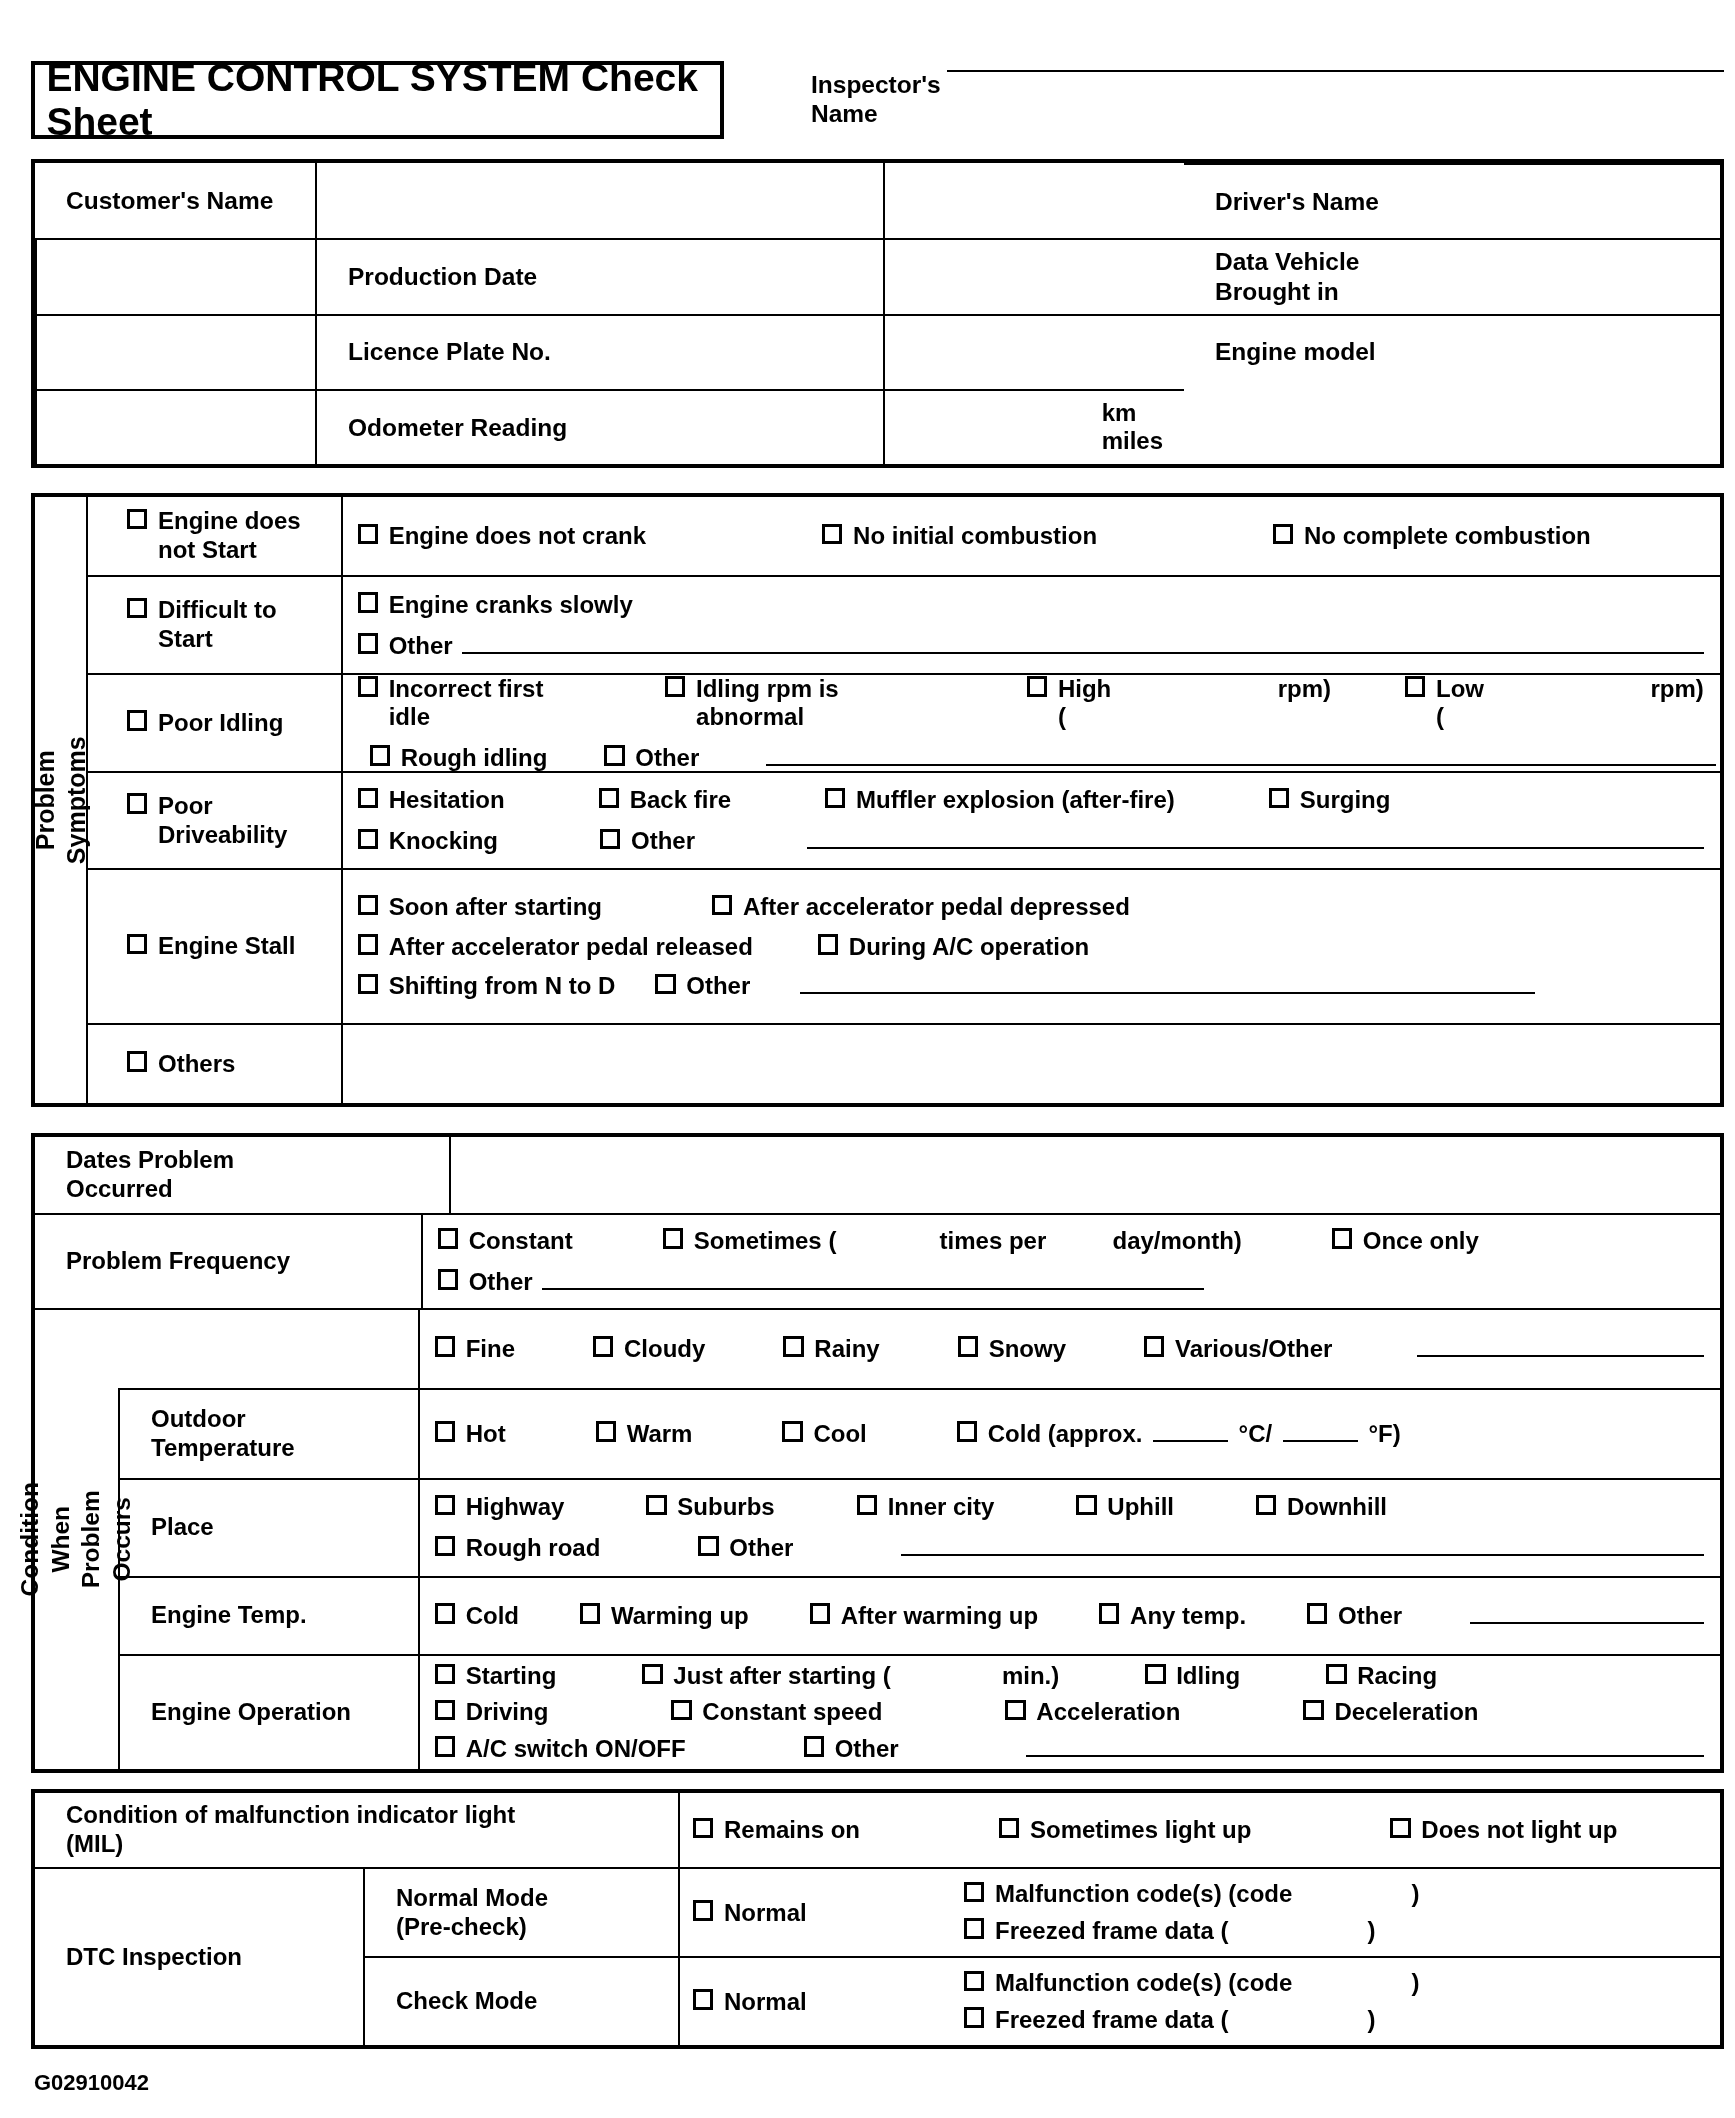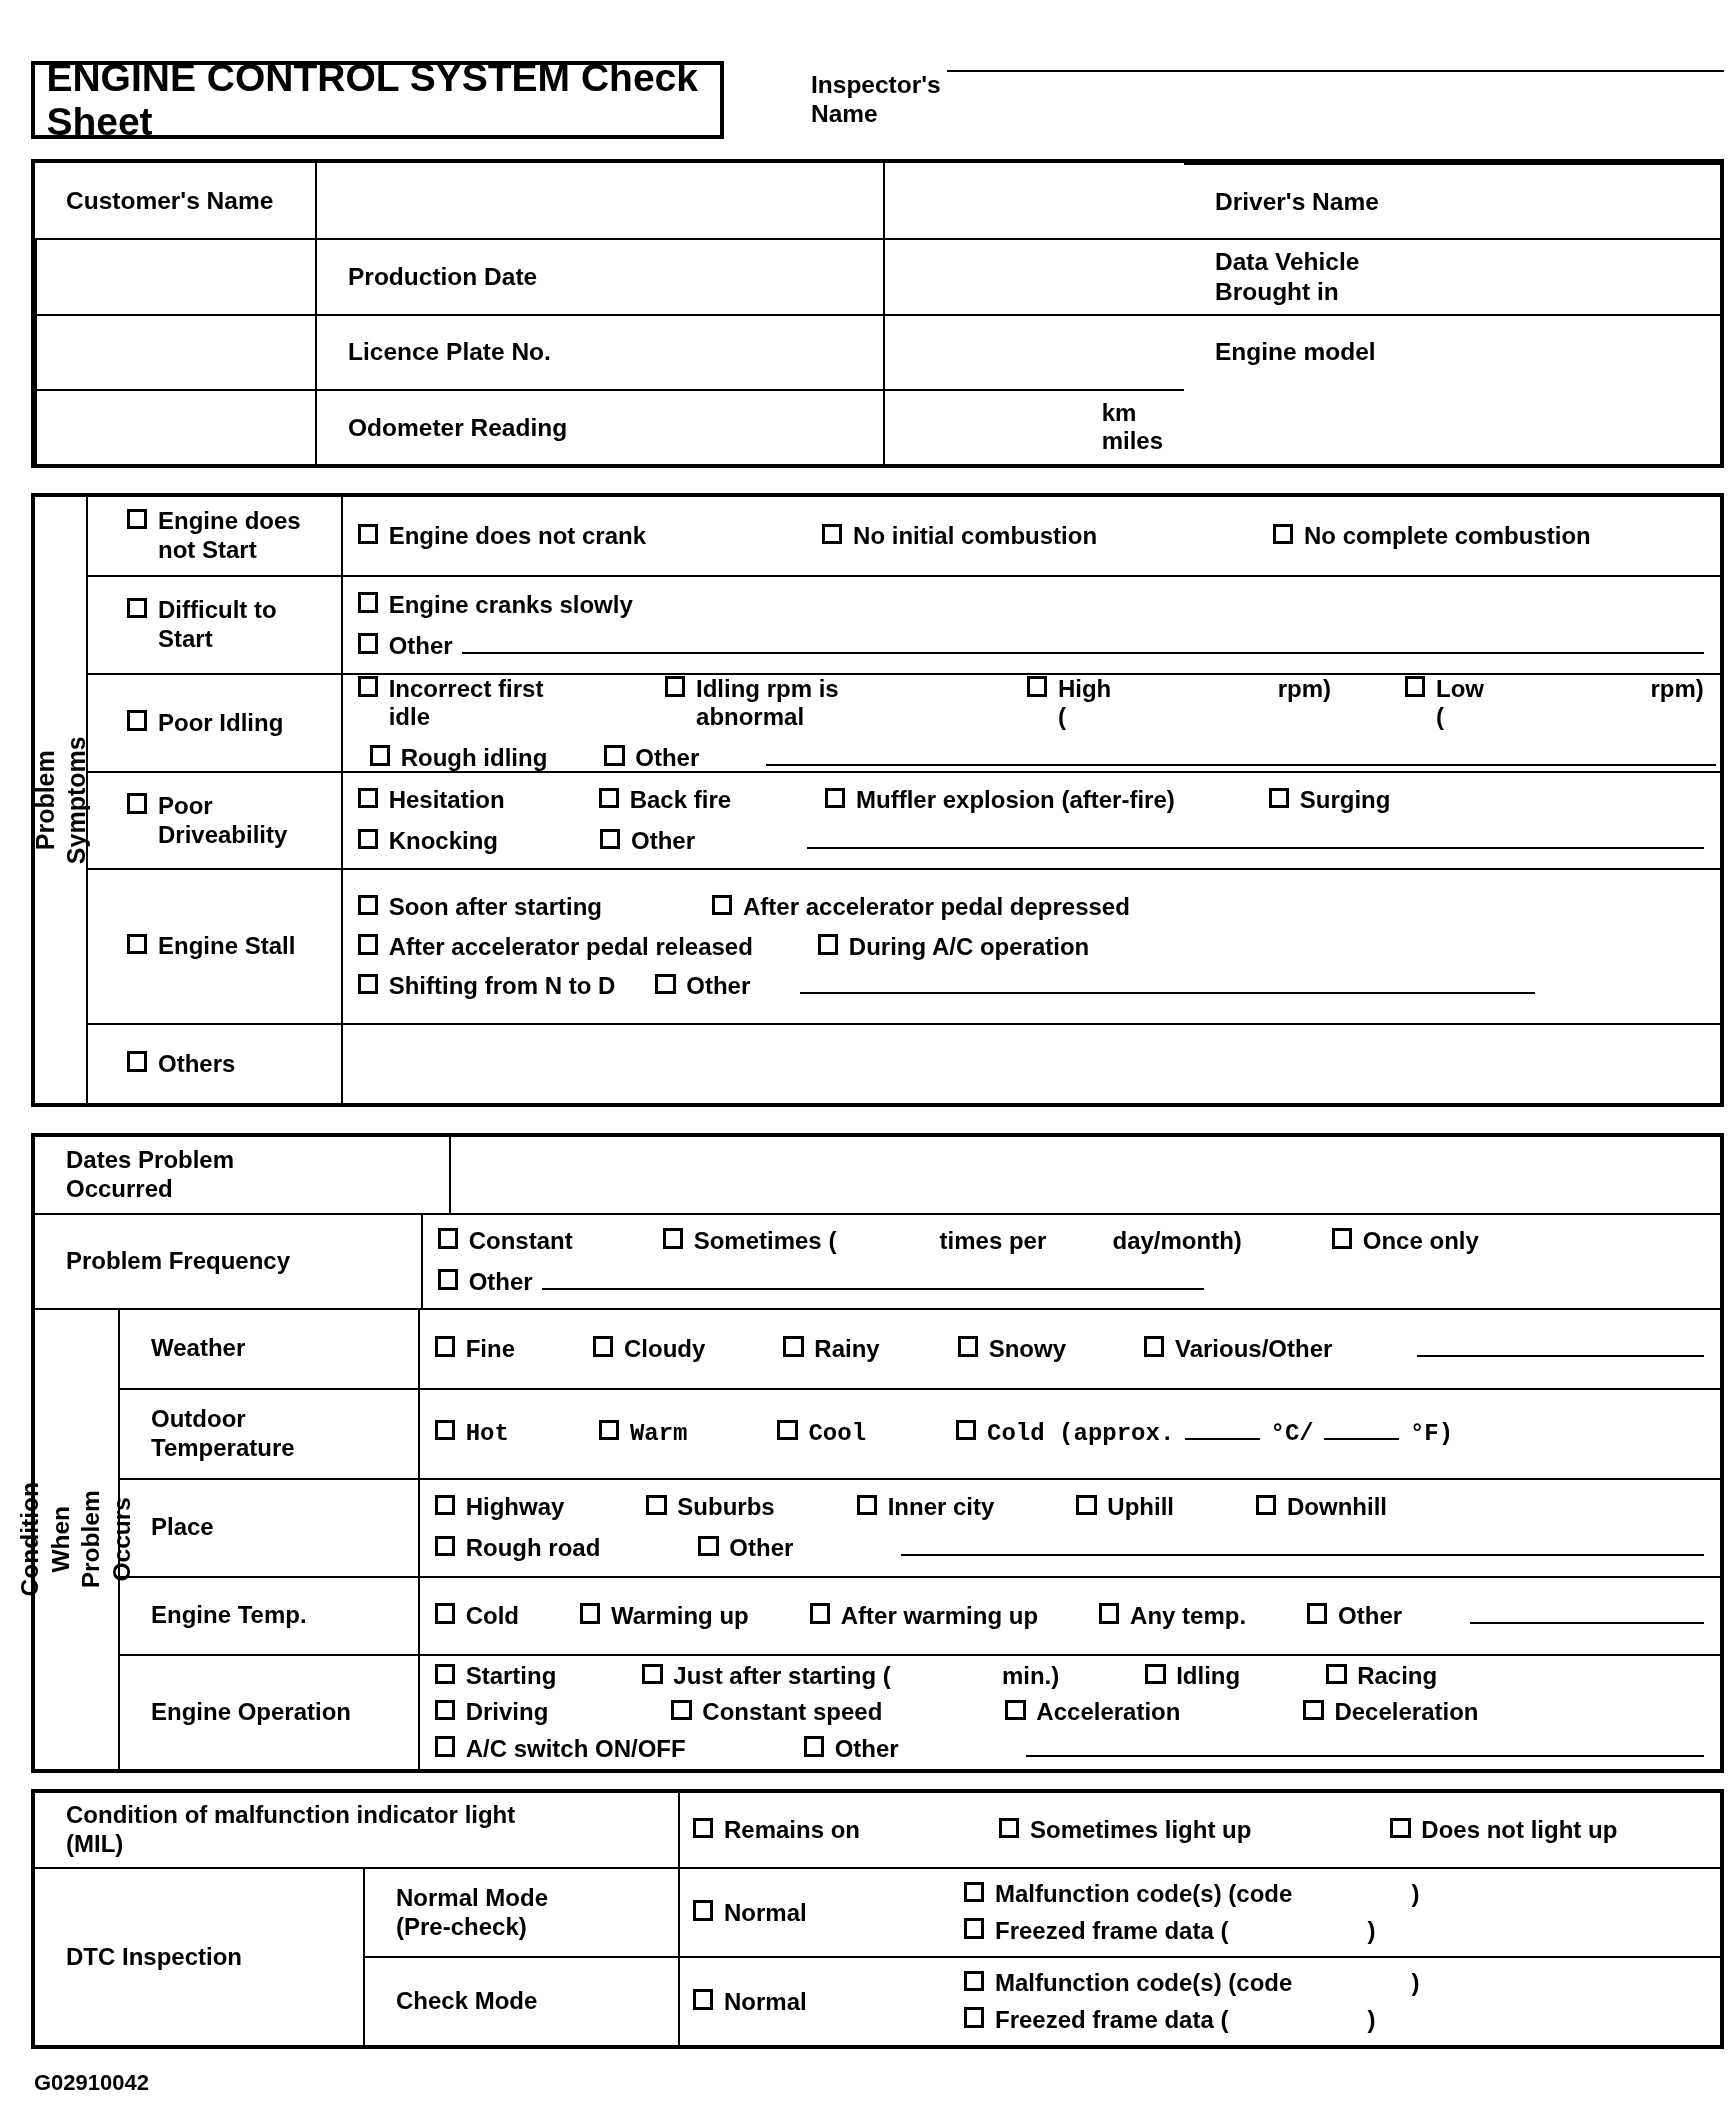--- a/index.html
+++ b/index.html
@@ -310,23 +310,20 @@
         </div>
       </div>
     </div>
 
     <div class="grid-cond bt grow">
       <div class="vwrap" style="grid-column:1;grid-row:1/6;">
         <span class="vtext" style="font-size:24.5px;">Condition When
 Problem Occurs</span>
       </div>
 
-      <div class="lcell bl" style="grid-column:2;grid-row:1;">
-          <span class="pre">Weather</span>
-        </div>
       <div class="content bl" style="grid-column:3;grid-row:1;">
         <div class="ln" style="column-gap:78px;">
           <span class="it">
               <span class="cb"></span>
               <span>Fine</span>
             </span>
           <span class="it">
               <span class="cb"></span>
               <span>Cloudy</span>
             </span>
@@ -343,21 +340,21 @@
               <span>Various/Other</span>
             </span>
           <span class="u grow" style="margin-left:6.5px;"></span>
         </div>
       </div>
 
       <div class="lcell bl bt" style="grid-column:2;grid-row:2;">
           <span class="pre">Outdoor
 Temperature</span>
         </div>
-      <div class="content bl bt" style="grid-column:3;grid-row:2;font-family:Liberation Mono, monospace;">
+      <div class="content bl bt" style="grid-column:3;grid-row:2;">
         <div class="ln" style="column-gap:90px;">
           <span class="it">
               <span class="cb"></span>
               <span>Hot</span>
             </span>
           <span class="it">
               <span class="cb"></span>
               <span>Warm</span>
             </span>
           <span class="it">

